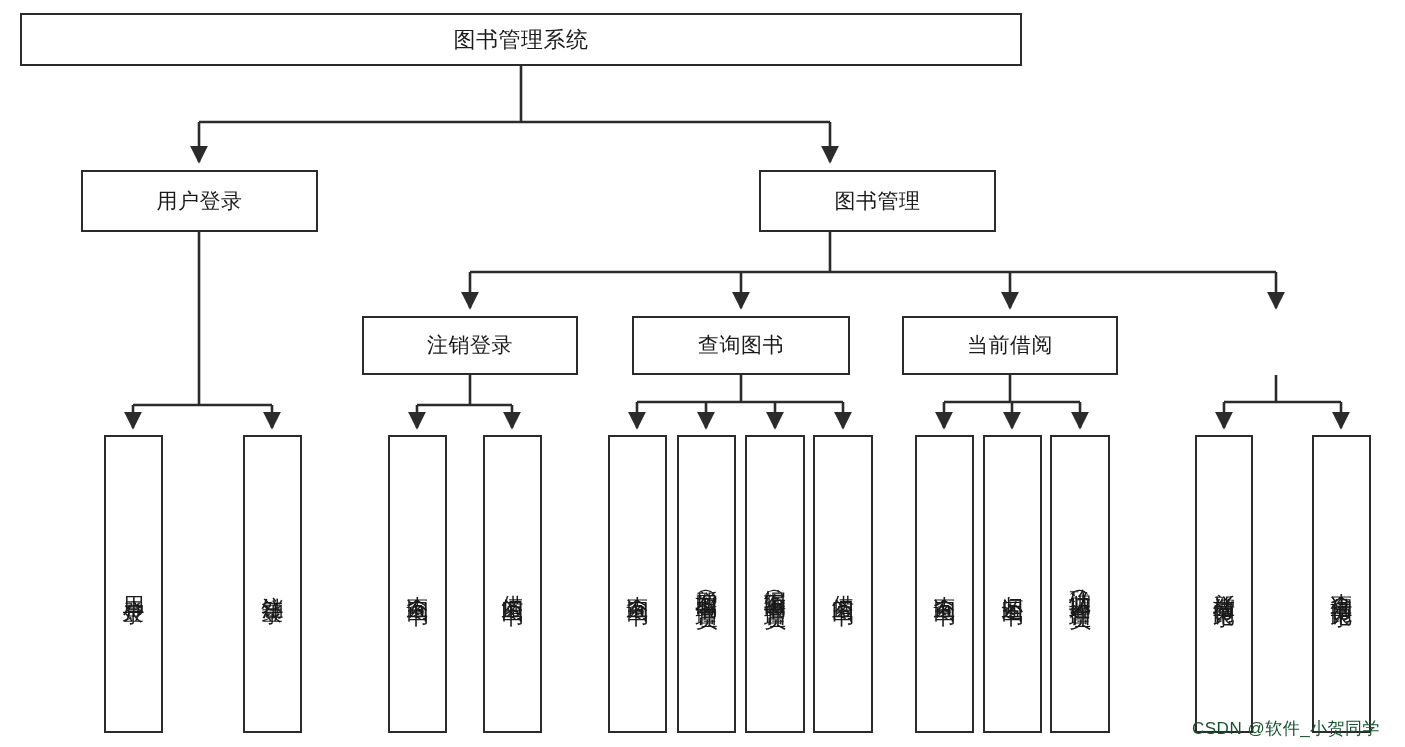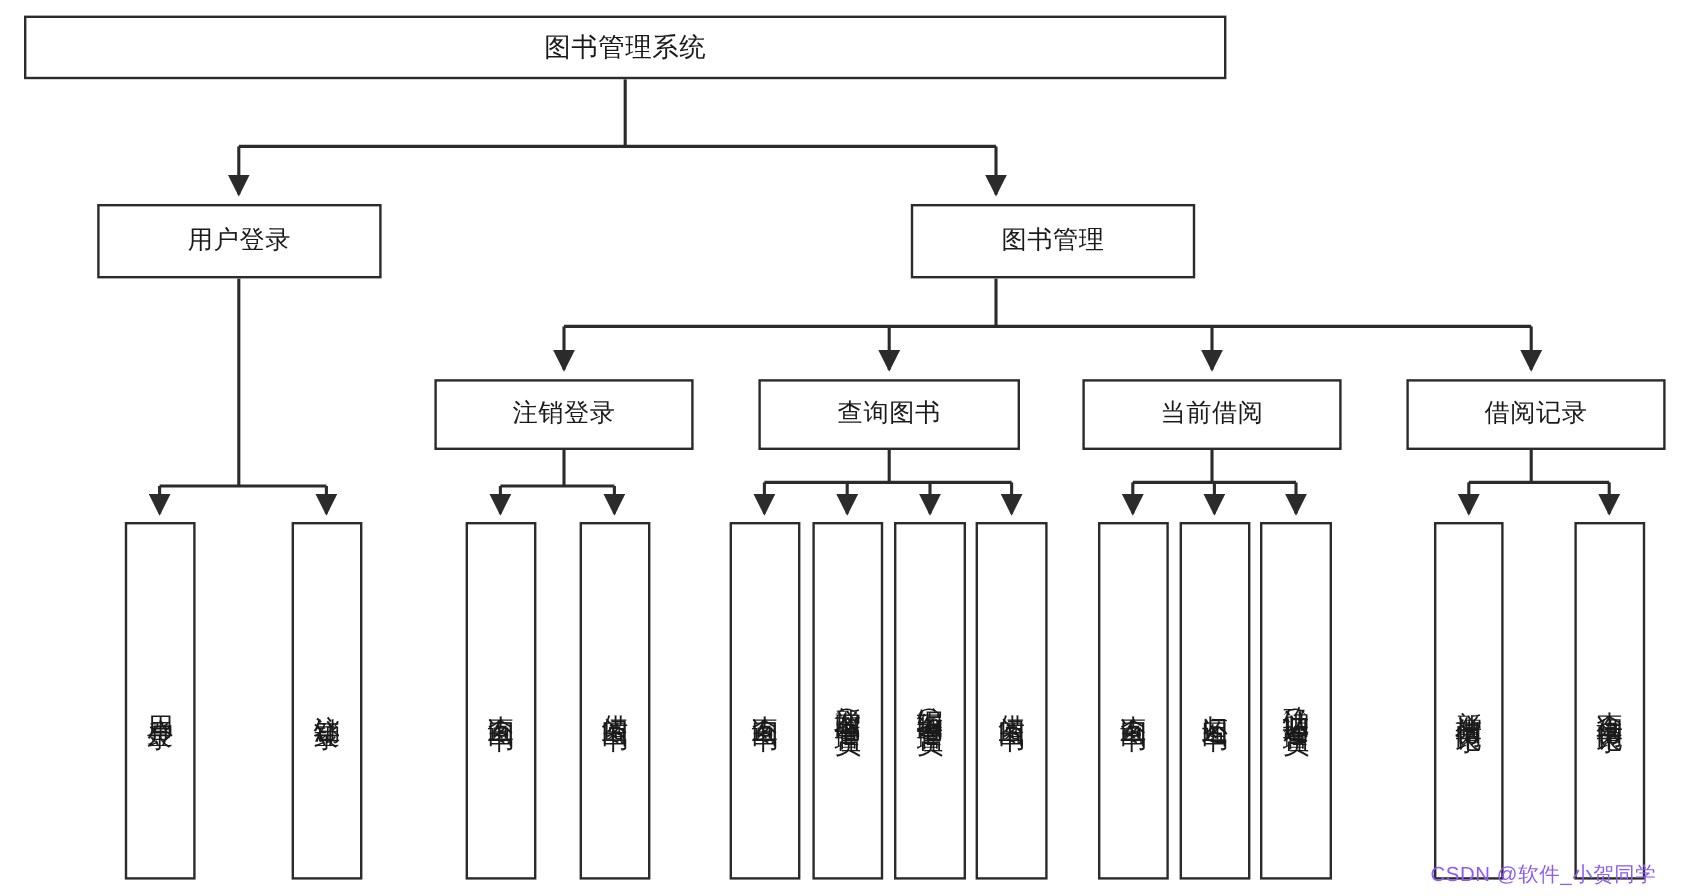--- a/index.html
+++ b/index.html
@@ -57,21 +57,21 @@
     writing-mode: vertical-rl;
     text-orientation: upright;
     font-size: 22px;
     line-height: 1.0;
     letter-spacing: 3px;
     white-space: nowrap;
   }
   .watermark {
     position: absolute;
     font-size: 17px;
-    color: #8b5cf6;
+    color: #14532d;
     white-space: nowrap;
     letter-spacing: 0.5px;
   }
 </style>
 </head>
 <body>
 
 <div id="canvas">
 
   <svg id="edges" viewBox="0 0 1405 747" xmlns="http://www.w3.org/2000/svg">
@@ -137,23 +137,20 @@
 
   <div class="node horiz" style="left:362px; top:316px; width:216px; height:59px;">
     <span class="lbl">注销登录</span>
   </div>
   <div class="node horiz" style="left:632px; top:316px; width:218px; height:59px;">
     <span class="lbl">查询图书</span>
   </div>
   <div class="node horiz" style="left:902px; top:316px; width:216px; height:59px;align-items:center;">
     <span class="lbl">当前借阅</span>
   </div>
-  <div class="node horiz" style="left:1172px; top:316px; width:216px; height:59px;">
-    <span class="lbl">借阅记录</span>
-  </div>
 
   <div class="node vert" style="left:104px; top:435px; width:59px; height:298px;">
     <span class="lbl">用户登录</span>
   </div>
   <div class="node vert" style="left:243px; top:435px; width:59px; height:298px;">
     <span class="lbl">注销登录</span>
   </div>
 
   <div class="node vert" style="left:388px; top:435px; width:59px; height:298px;">
     <span class="lbl">查询图书</span>

